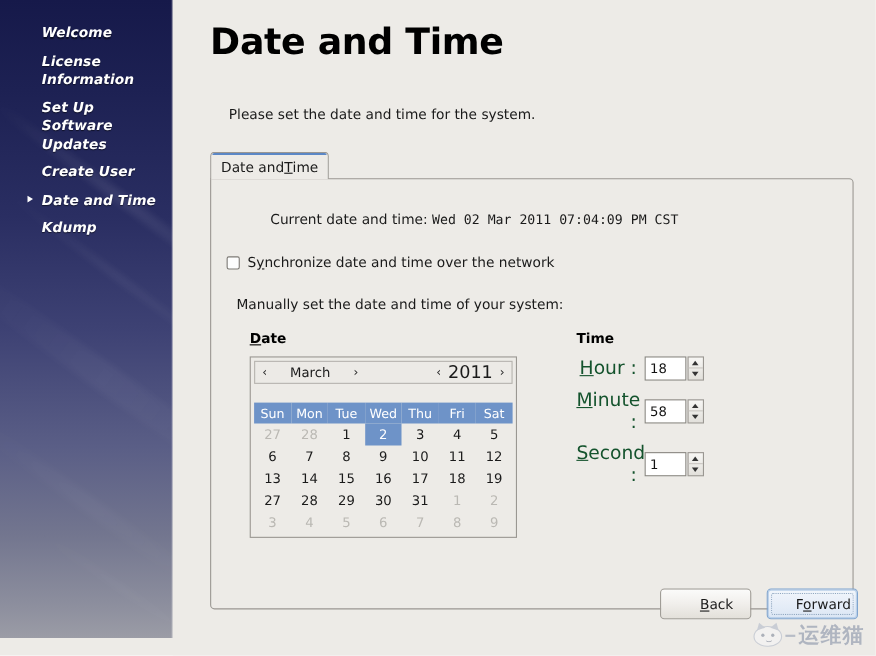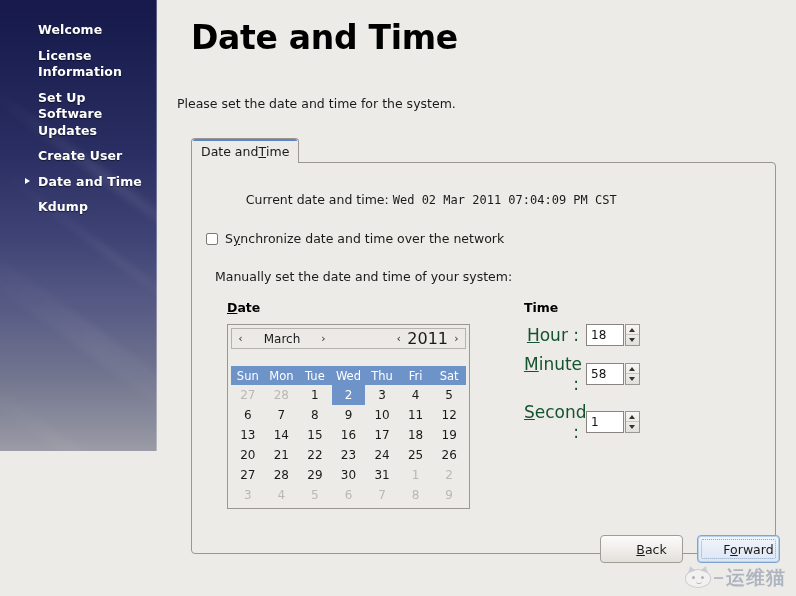--- a/index.html
+++ b/index.html
@@ -13,33 +13,34 @@
     position: relative;
     width: 796px; height: 596px;
     background: #edebe7;
     display: flex;
   }
 
   
   #sidebar {
     position: relative;
     width: 157px;
-    height: 451px;
+    height: 580px;
     flex: 0 0 157px;
     background:
       linear-gradient(180deg,
         #16194a 0%,
         #1d2153 14%,
         #2a2e62 34%,
         #3e4274 52%,
         #5a5e86 70%,
         #73768f 84%,
         #8d8f9e 95%,
         #9b9ca6 100%);
     overflow: hidden;
+    font-style: italic;
   }
   .streak {
     position: absolute;
     background: linear-gradient(90deg, rgba(255,255,255,0) 0%, rgba(255,255,255,0.16) 50%, rgba(255,255,255,0) 100%);
     filter: blur(3px);
     pointer-events: none;
   }
   .streak.s1 { width: 300px; height: 11px; left: -40px; top: 175px; transform: rotate(37deg); opacity: .55; }
   .streak.s2 { width: 280px; height: 8px;  left: -30px; top: 250px; transform: rotate(37deg); opacity: .35; }
   .streak.s3 { width: 330px; height: 26px; left: -70px; top: 330px; transform: rotate(36deg); opacity: .30; }
@@ -89,21 +90,21 @@
     position: absolute;
     left: 34px; top: 18px;
     font-size: 33px;
     font-weight: bold;
     color: #000;
     letter-spacing: -0.3px;
     font-family: "DejaVu Sans", sans-serif;
   }
   #page-desc {
     position: absolute;
-    left: 20px; top: 96px;
+    left: 51px; top: 96px;
     font-size: 12.5px;
     color: #1a1a1a;
   }
 
   
   #notebook {
     position: absolute;
     left: 34px; top: 138px;
     width: 585px;
   }
@@ -490,29 +491,20 @@
                     <tr>
                       <td>13</td>
                       <td>14</td>
                       <td>15</td>
                       <td>16</td>
                       <td>17</td>
                       <td>18</td>
                       <td>19</td>
                     </tr>
                     <tr>
-                      <td>20</td>
-                      <td>21</td>
-                      <td>22</td>
-                      <td>23</td>
-                      <td>24</td>
-                      <td>25</td>
-                      <td>26</td>
-                    </tr>
-                    <tr>
                       <td>27</td>
                       <td>28</td>
                       <td>29</td>
                       <td>30</td>
                       <td>31</td>
                       <td class="dim">1</td>
                       <td class="dim">2</td>
                     </tr>
                     <tr>
                       <td class="dim">3</td>

